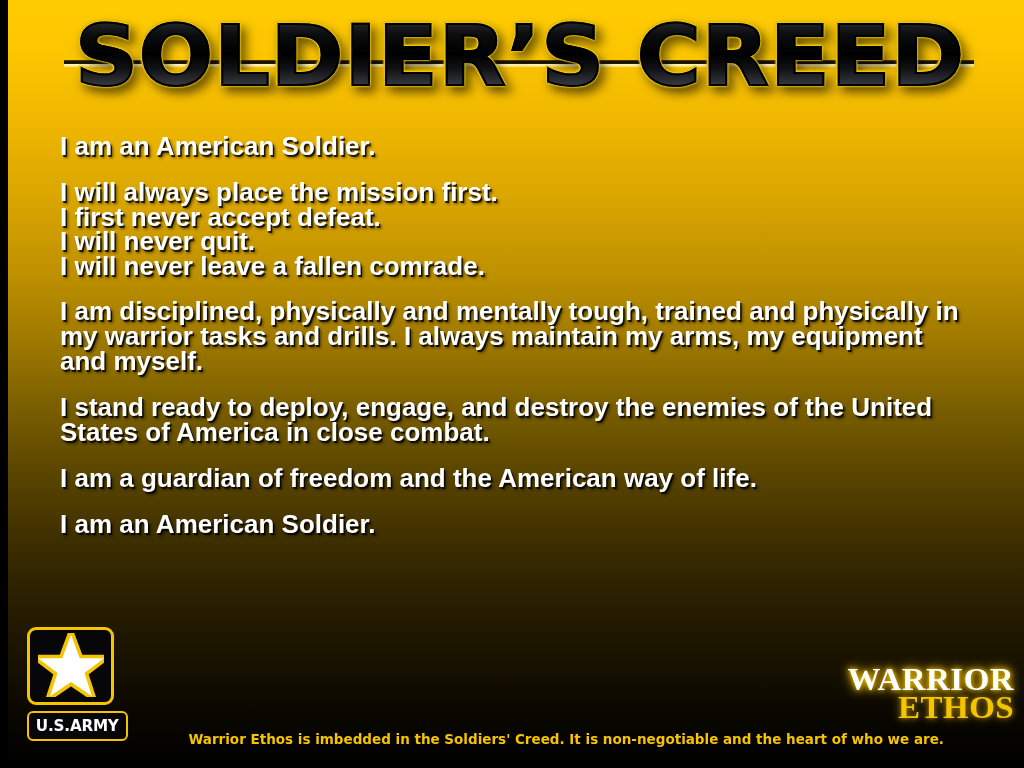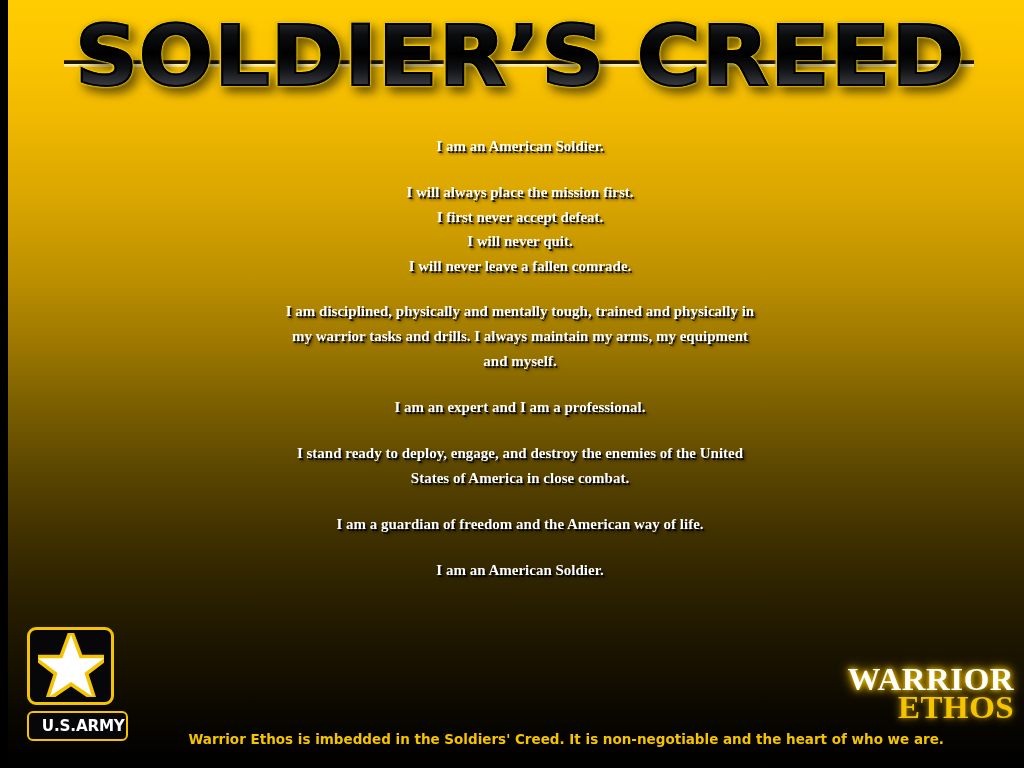--- a/index.html
+++ b/index.html
@@ -97,25 +97,25 @@
       drop-shadow(5px 6px 5px rgba(0,0,0,0.55));
     white-space: nowrap;
   }
 
   
   #creed-body {
     position: absolute;
     left: 52px;
     top: 134px;
     width: 920px;
-    text-align: center;
+    text-align: left;
     color: #ffffff;
-    font-family: Liberation Serif, serif;
-    font-weight: bold;
-    font-size: 15px;
+    font-family: Liberation Sans, sans-serif;
+    font-weight: bold;
+    font-size: 26px;
     line-height: 25px;
     text-shadow:
        1.5px 1.5px 0 rgba(0,0,0,0.78),
        2.5px 2.5px 3px rgba(0,0,0,0.55);
     letter-spacing: 0px;
   }
   #creed-body .stanza {
     margin: 0 0 21px 0;
   }
   #creed-body .stanza.tight {
@@ -154,21 +154,21 @@
     left: 0;
     top: 84px;
     width: 101px;
     height: 30px;
     background: #07070a;
     border: 2.5px solid #F5C400;
     border-radius: 6px;
     box-sizing: border-box;
     display: flex;
     align-items: center;
-    justify-content: flex-end;
+    justify-content: center;
   }
   #army-logo .army-text {
     color: #ffffff;
     font-family: "DejaVu Sans", sans-serif;
     font-weight: bold;
     font-size: 15.5px;
     letter-spacing: -0.2px;
     transform: scaleX(0.98);
   }
 
@@ -244,23 +244,20 @@
       <span class="line">I will never quit.</span>
       <span class="line">I will never leave a fallen comrade.</span>
     </p>
 
     <p class="stanza">
       <span class="line">I am disciplined, physically and mentally tough, trained and physically in</span>
       <span class="line">my warrior tasks and drills. I always maintain my arms, my equipment</span>
       <span class="line">and myself.</span>
     </p>
 
-    <p class="stanza">
-      <span class="line">I am an expert and I am a professional.</span>
-    </p>
 
     <p class="stanza">
       <span class="line">I stand ready to deploy, engage, and destroy the enemies of the United</span>
       <span class="line">States of America in close combat.</span>
     </p>
 
     <p class="stanza">
       <span class="line">I am a guardian of freedom and the American way of life.</span>
     </p>
 

